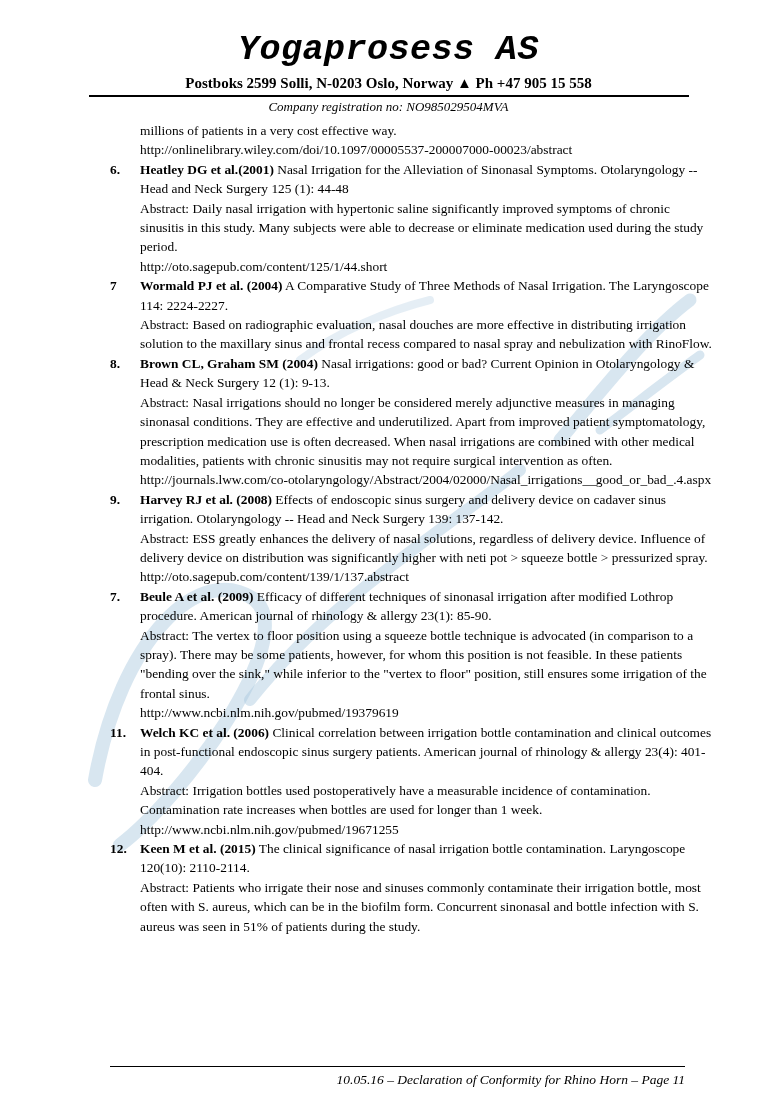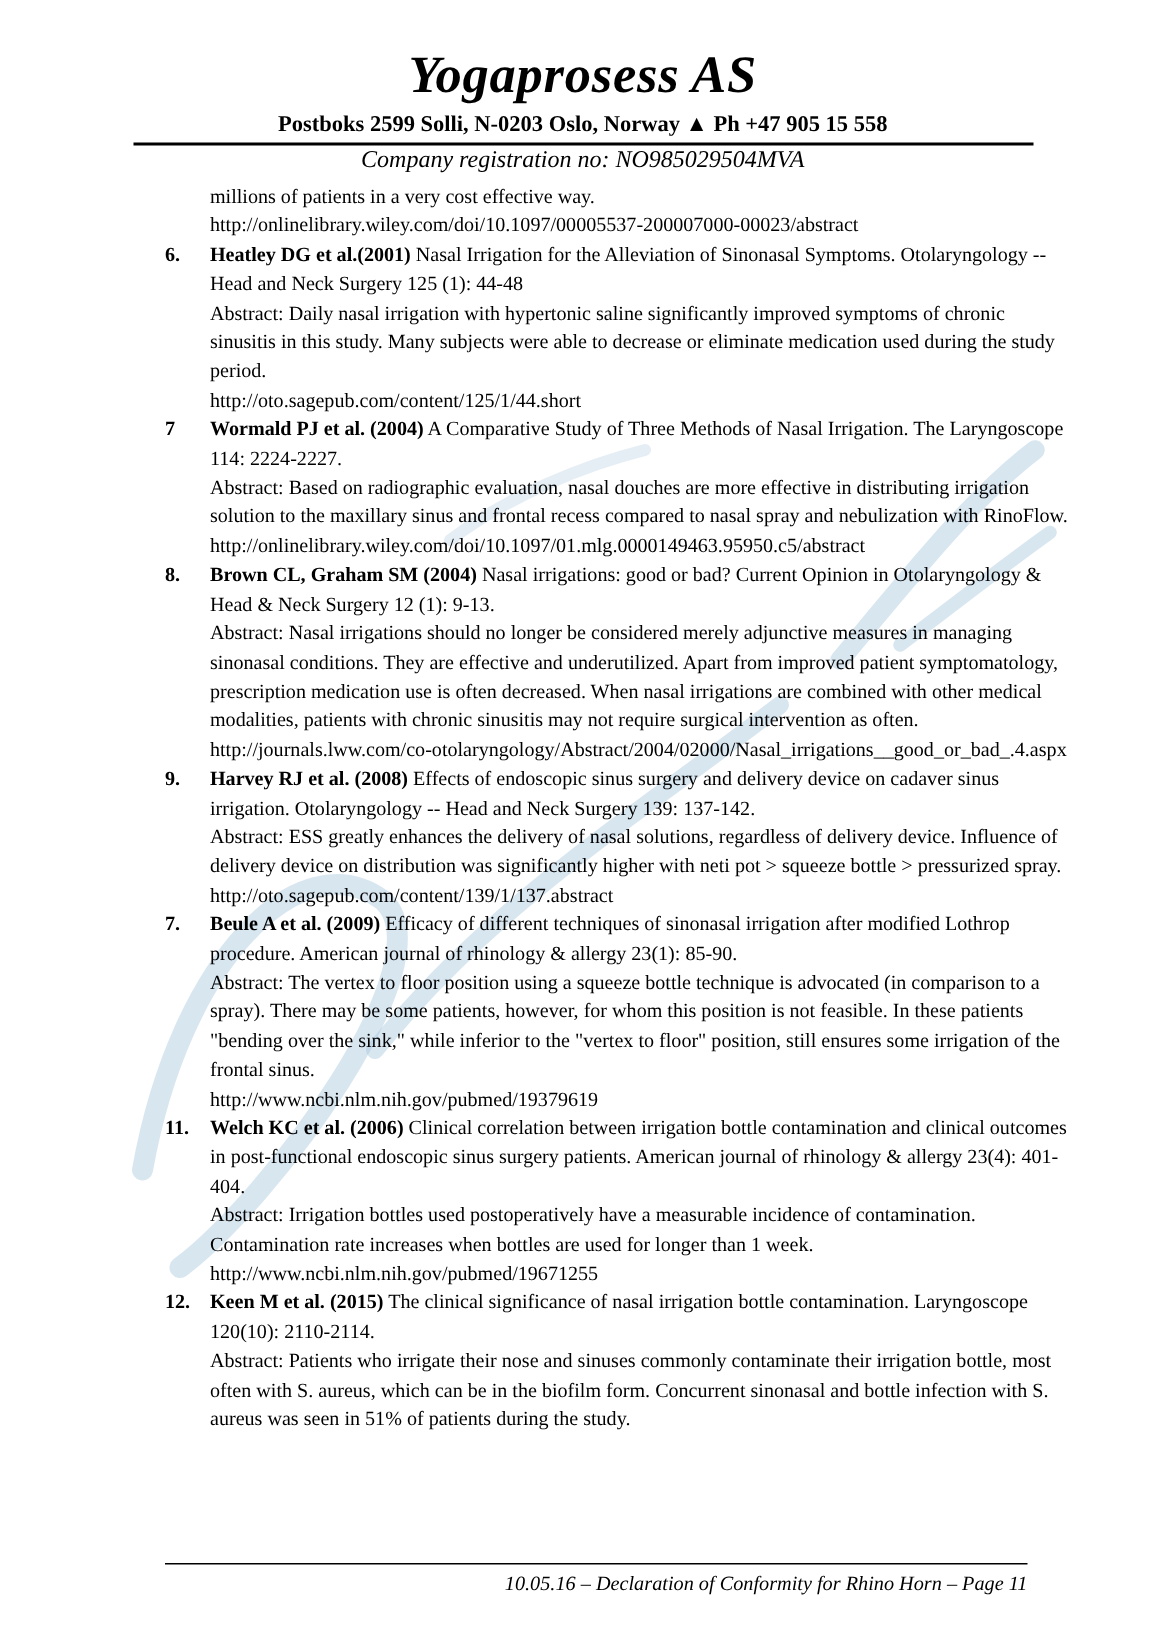--- a/index.html
+++ b/index.html
@@ -20,42 +20,42 @@
   .watermark {
     position: absolute;
     inset: 0;
     pointer-events: none;
     z-index: 0;
   }
 
   
   .header { position: relative; z-index: 1; padding-top: 30px; text-align: center; }
   .company-name {
-    font-family: Liberation Serif, serif;
+    font-family: Liberation Mono, monospace;
     font-size: 35px;
     font-weight: bold;
     font-style: italic;
     line-height: 40px;
     letter-spacing: 0.5px;
   }
   .address-line {
     font-weight: bold;
     font-size: 15px;
     margin-top: 4px;
     line-height: 18px;
   }
   .header-rule {
     width: 600px;
     margin: 3px auto 0 auto;
     border: none;
     border-top: 2px solid #000;
   }
   .registration-line {
     font-style: italic;
-    font-size: 16px;
+    font-size: 13px;
     margin-top: 2px;
     line-height: 16px;
   }
 
   
   .content {
     position: relative;
     z-index: 1;
     margin: 6px 64px 0 110px; 
   }
@@ -71,21 +71,21 @@
   .ref-body p { margin: 0; }
   .ref-url { overflow-wrap: break-word; word-break: break-word; }
   .bold { font-weight: bold; }
 
   
   .footer {
     position: absolute;
     z-index: 1;
     left: 110px;
     right: 92px;
-    bottom: 34px;
+    bottom: 10px;
     text-align: right;
   }
   .footer-rule {
     border: none;
     border-top: 1.6px solid #000;
     margin-bottom: 3px;
   }
   .footer-text {
     font-style: italic;
     font-size: 13.5px;
@@ -129,21 +129,20 @@
         <p>Abstract: Daily nasal irrigation with hypertonic saline significantly improved symptoms of chronic sinusitis in this study. Many subjects were able to decrease or eliminate medication used during the study period.</p>
         <p class="ref-url">http://oto.sagepub.com/content/125/1/44.short</p>
       </div>
     </div>
 
     <div class="ref">
       <div class="ref-num">7</div>
       <div class="ref-body">
         <p><span class="bold">Wormald PJ et al. (2004)</span><span> A Comparative Study of Three Methods of Nasal Irrigation. The Laryngoscope 114: 2224-2227.</span></p>
         <p>Abstract: Based on radiographic evaluation, nasal douches are more effective in distributing irrigation solution to the maxillary sinus and frontal recess compared to nasal spray and nebulization with RinoFlow.</p>
-        <p class="ref-url">http://onlinelibrary.wiley.com/doi/10.1097/01.mlg.0000149463.95950.c5/abstract</p>
       </div>
     </div>
 
     <div class="ref">
       <div class="ref-num">8.</div>
       <div class="ref-body">
         <p><span class="bold">Brown CL, Graham SM (2004)</span><span> Nasal irrigations: good or bad? Current Opinion in Otolaryngology &amp; Head &amp; Neck Surgery 12 (1): 9-13.</span></p>
         <p>Abstract: Nasal irrigations should no longer be considered merely adjunctive measures in managing sinonasal conditions. They are effective and underutilized. Apart from improved patient symptomatology, prescription medication use is often decreased. When nasal irrigations are combined with other medical modalities, patients with chronic sinusitis may not require surgical intervention as often.</p>
         <p class="ref-url">http://journals.lww.com/co-otolaryngology/Abstract/2004/02000/Nasal_irrigations__good_or_bad_.4.aspx</p>
       </div>

